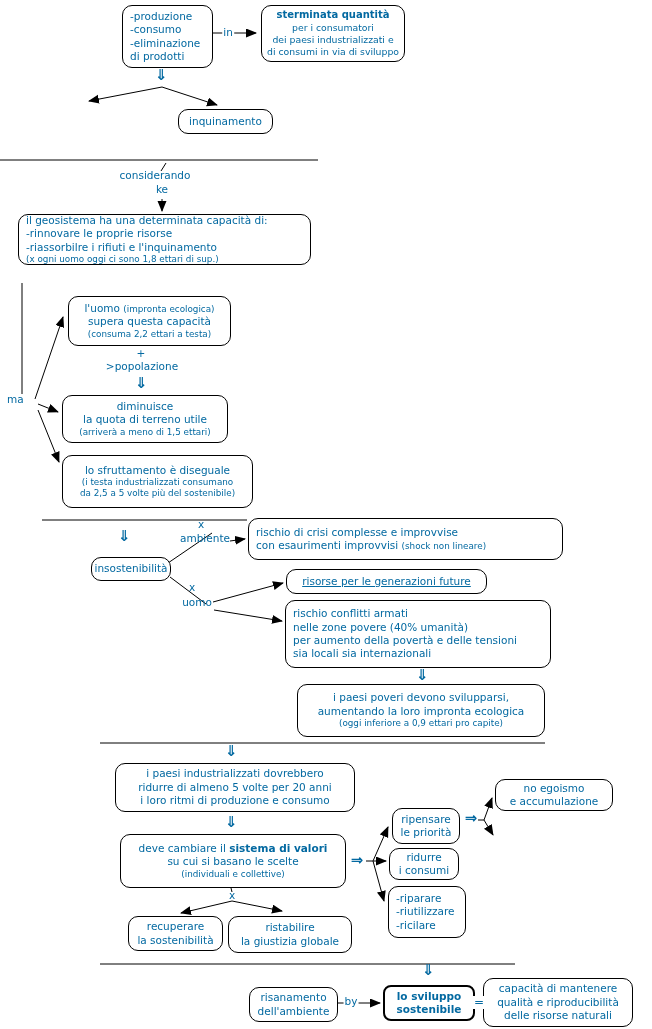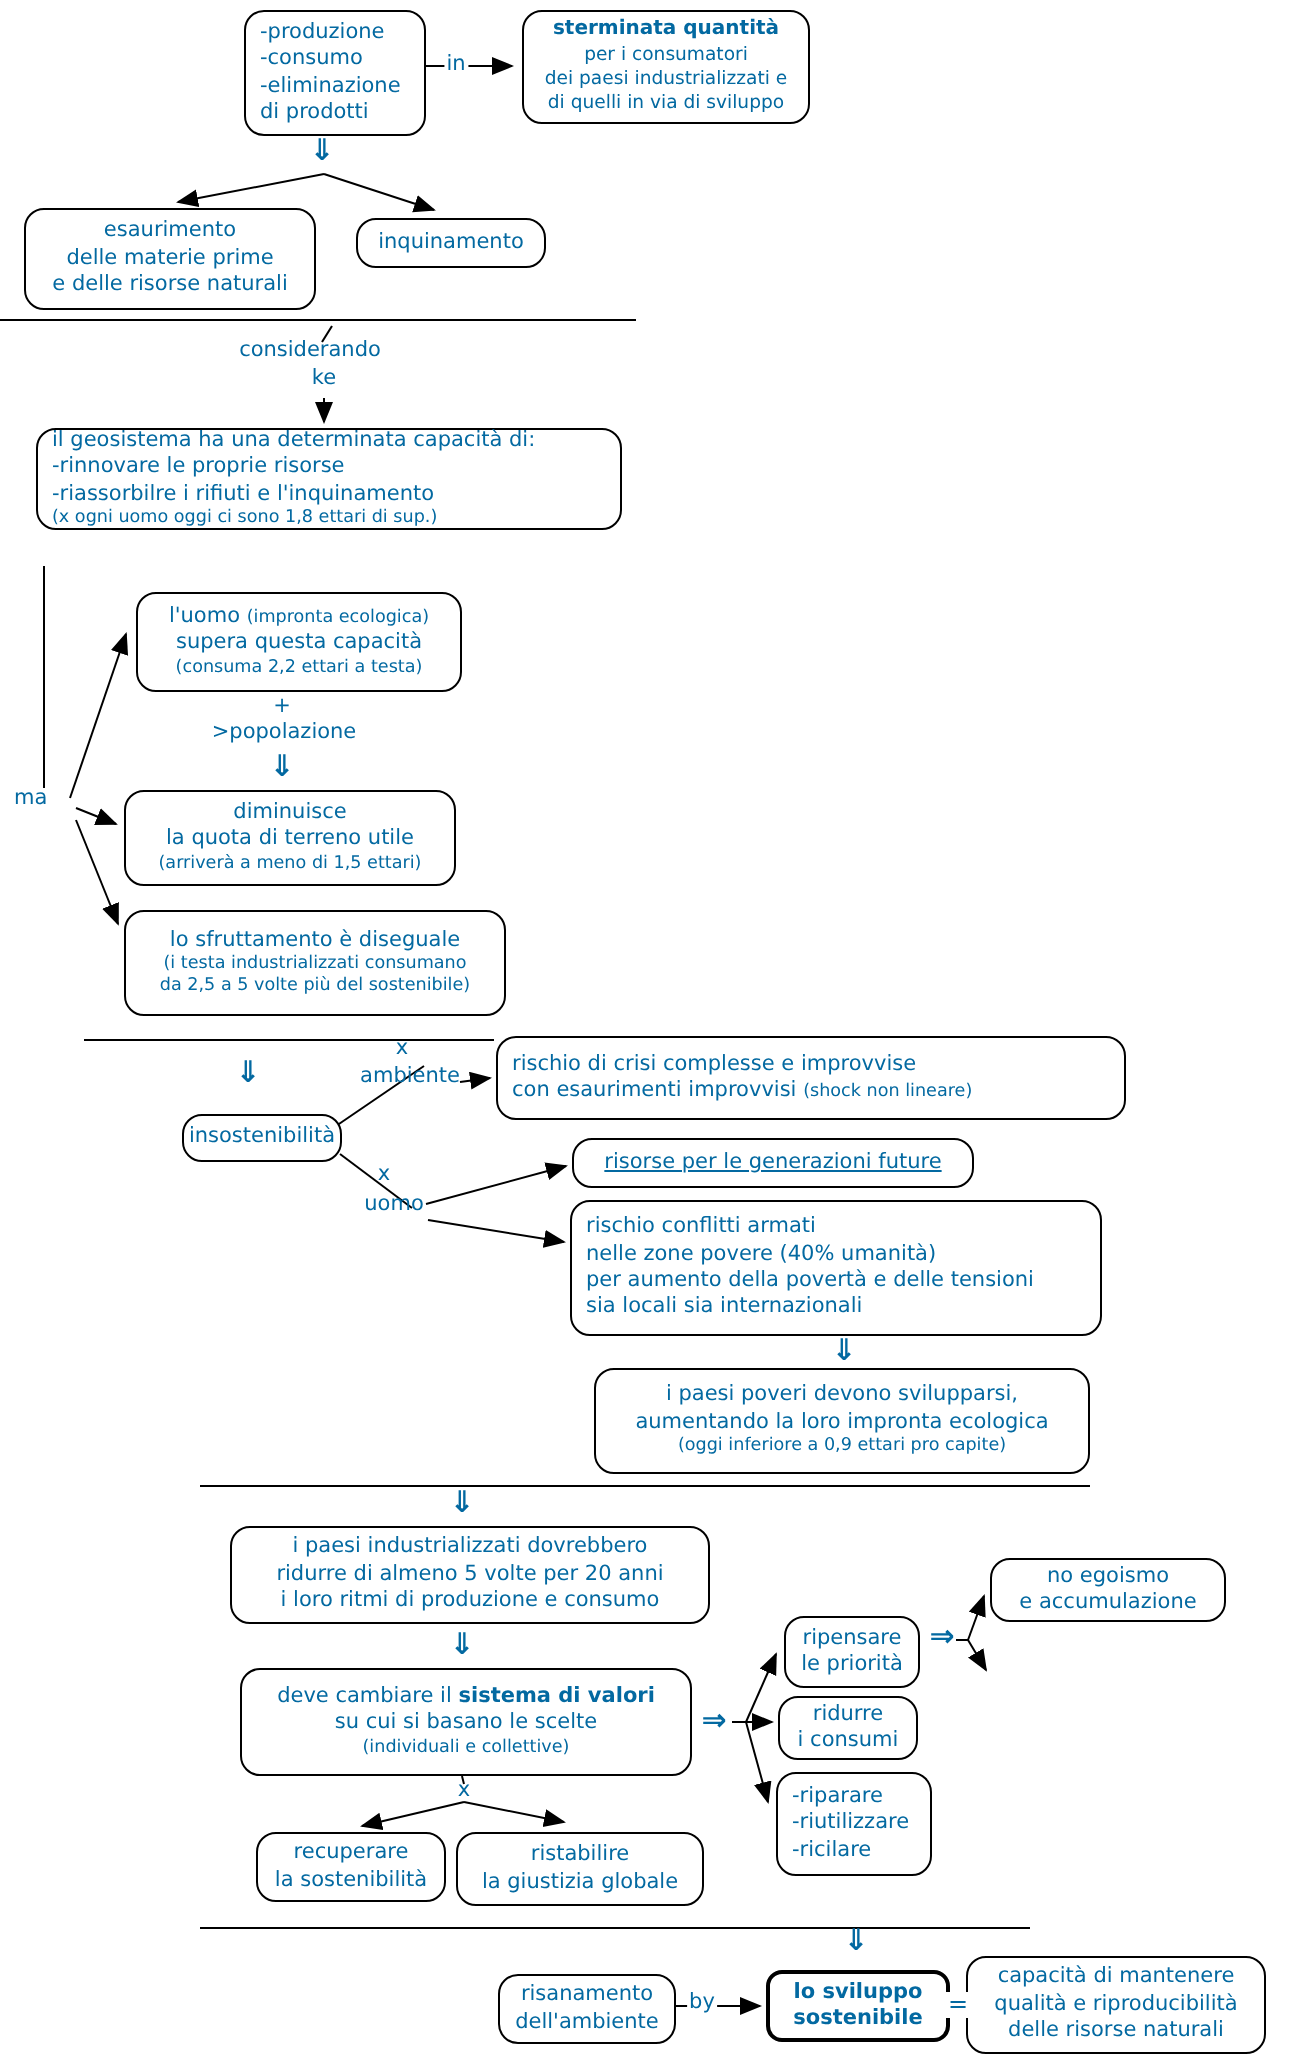--- a/index.html
+++ b/index.html
@@ -89,28 +89,23 @@
     <span class="ln">-produzione</span>
     <span class="ln">-consumo</span>
     <span class="ln">-eliminazione</span>
     <span class="ln">di prodotti</span>
   </div>
 
   <div class="box" style="left:261px;top:5px;width:144px;height:57px;">
     <span class="ln b" style="font-size:10px;">sterminata quantità</span>
     <span class="ln" style="font-size:9.3px;">per i consumatori</span>
     <span class="ln" style="font-size:9.3px;">dei paesi industrializzati e</span>
-    <span class="ln" style="font-size:9.3px;">di quelli in via di sviluppo</span>
-  </div>
-
-  <div class="box" style="left:12px;top:104px;width:146px;height:51px;">
-    <span class="ln">esaurimento</span>
-    <span class="ln">delle materie prime</span>
-    <span class="ln">e delle risorse naturali</span>
-  </div>
+    <span class="ln" style="font-size:9.3px;">di consumi in via di sviluppo</span>
+  </div>
+
 
   <div class="box" style="left:178px;top:109px;width:95px;height:25px;">
     <span class="ln">inquinamento</span>
   </div>
 
   <div class="box left" style="left:18px;top:214px;width:293px;height:51px;">
     <span class="ln">il geosistema ha una determinata capacità di:</span>
     <span class="ln">-rinnovare le proprie risorse</span>
     <span class="ln">-riassorbilre i rifiuti e l'inquinamento</span>
     <span class="ln small">(x ogni uomo oggi ci sono 1,8 ettari di sup.)</span>

